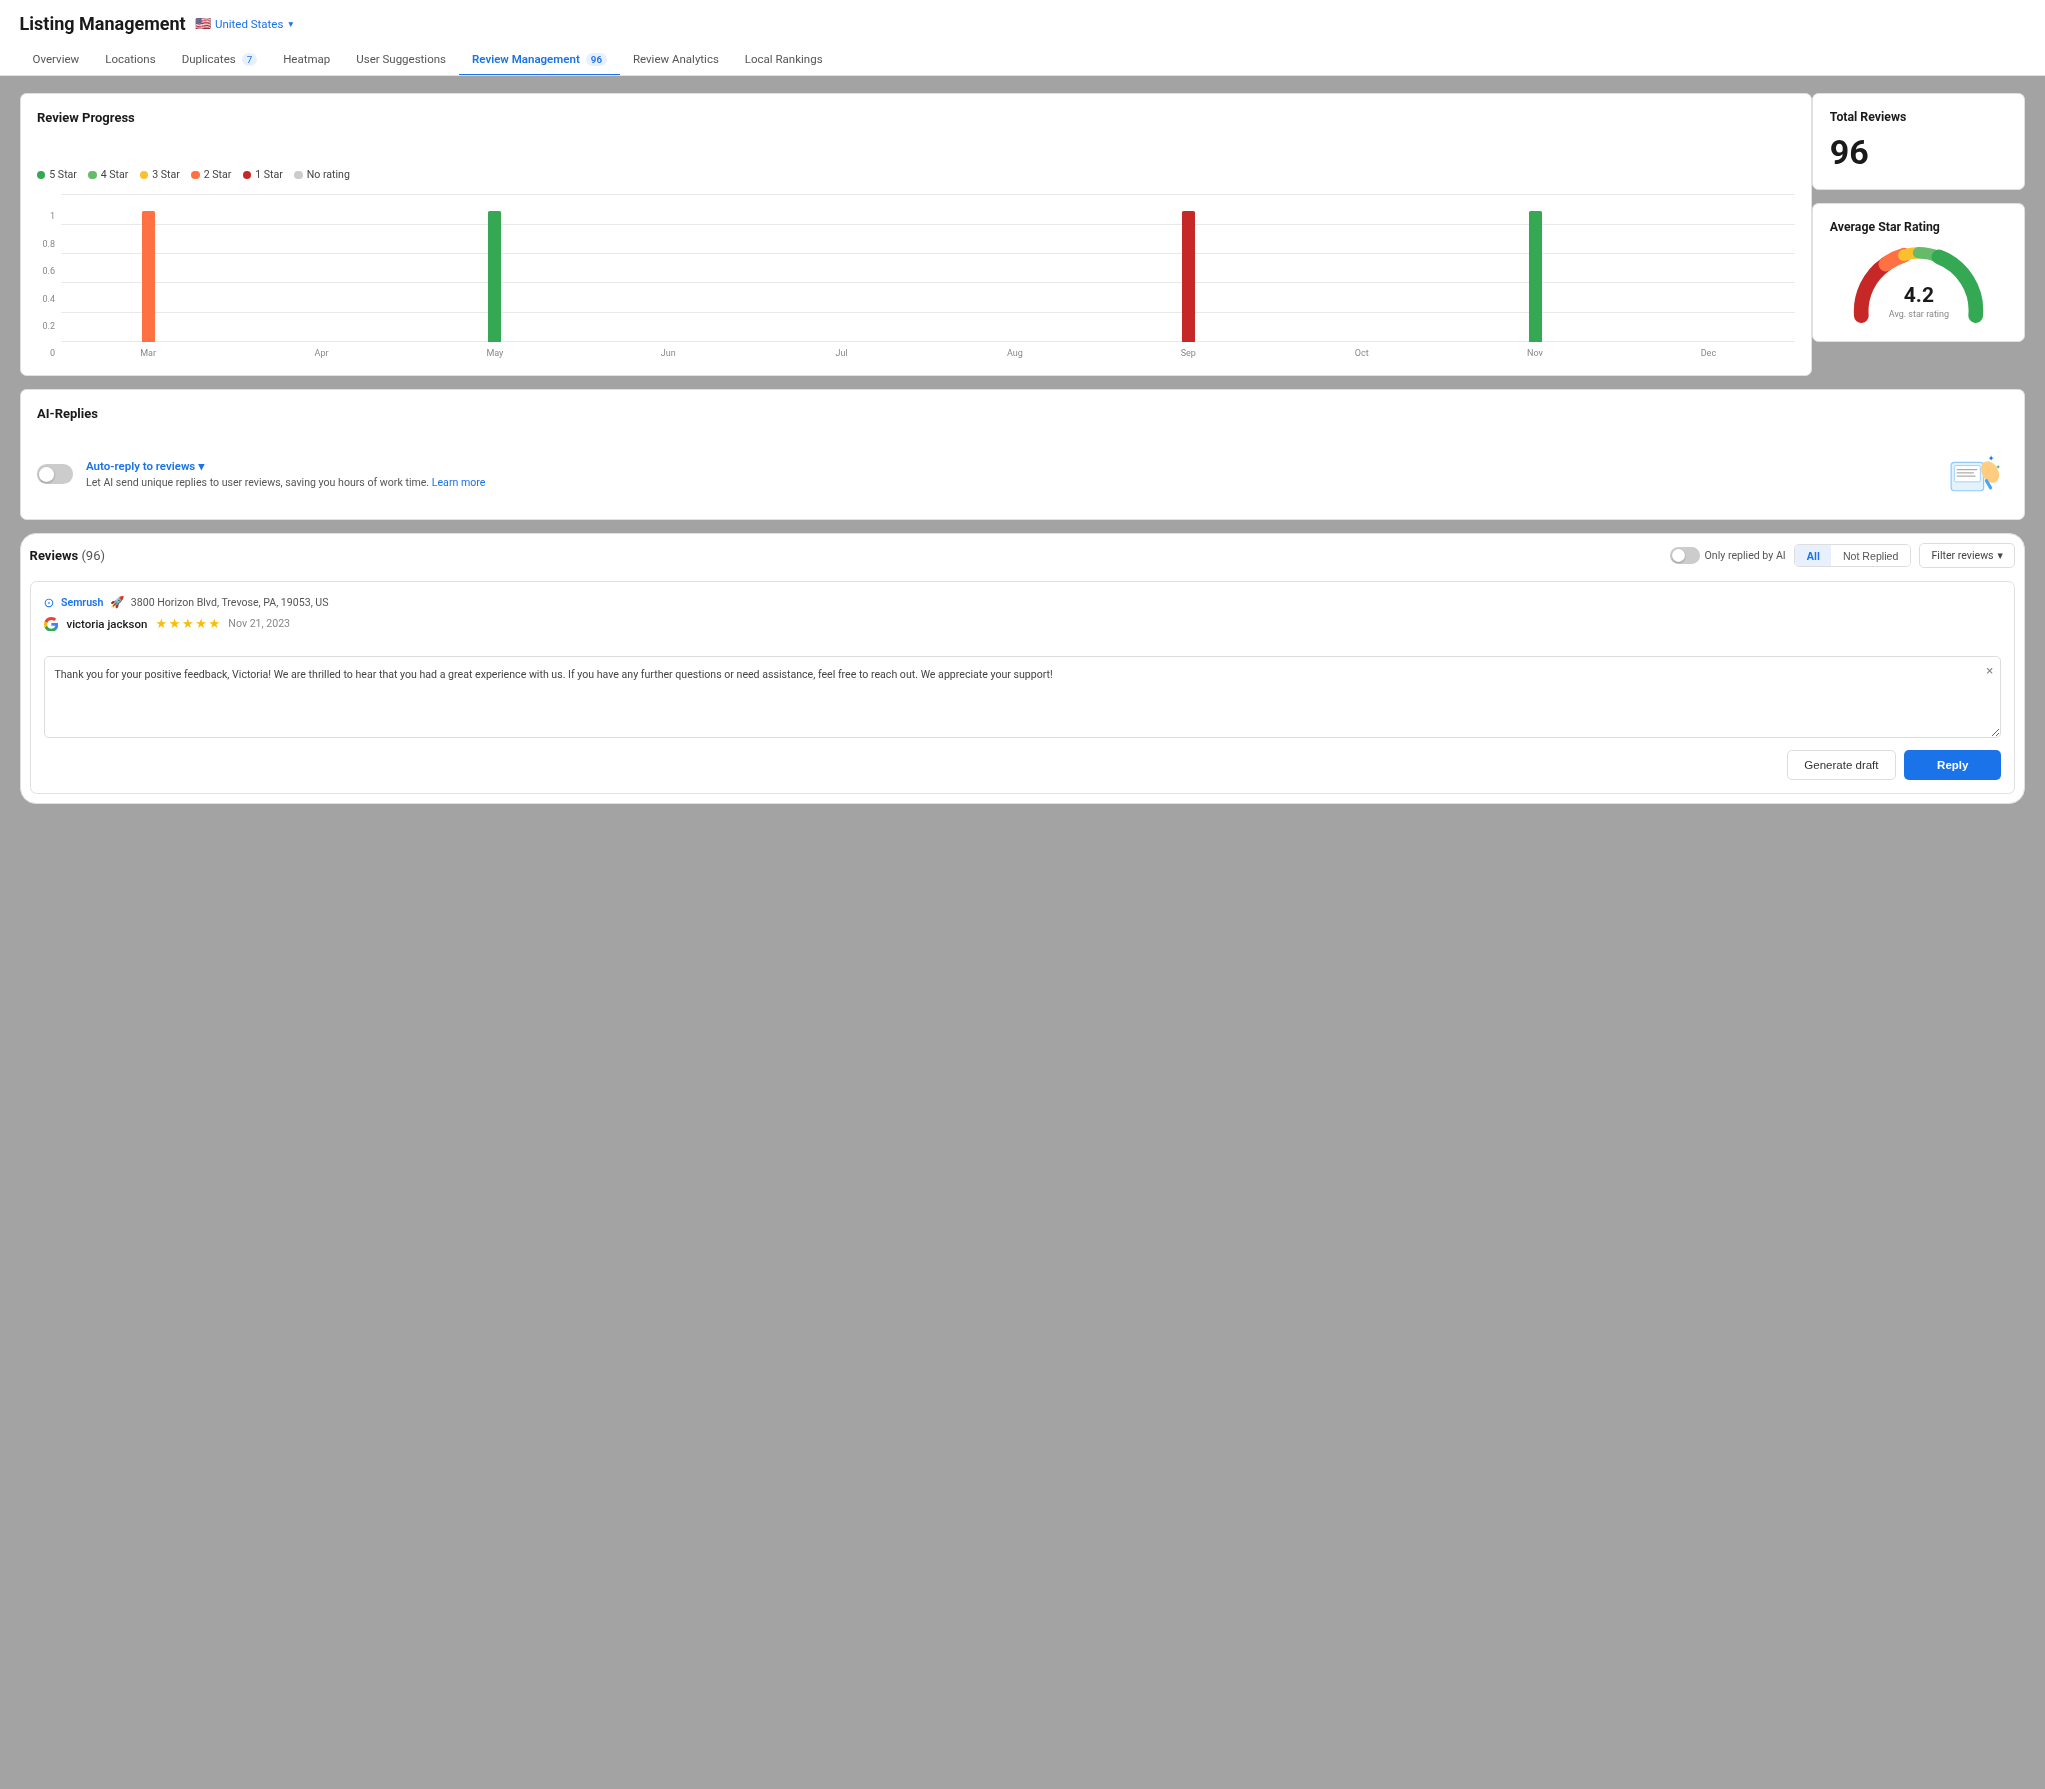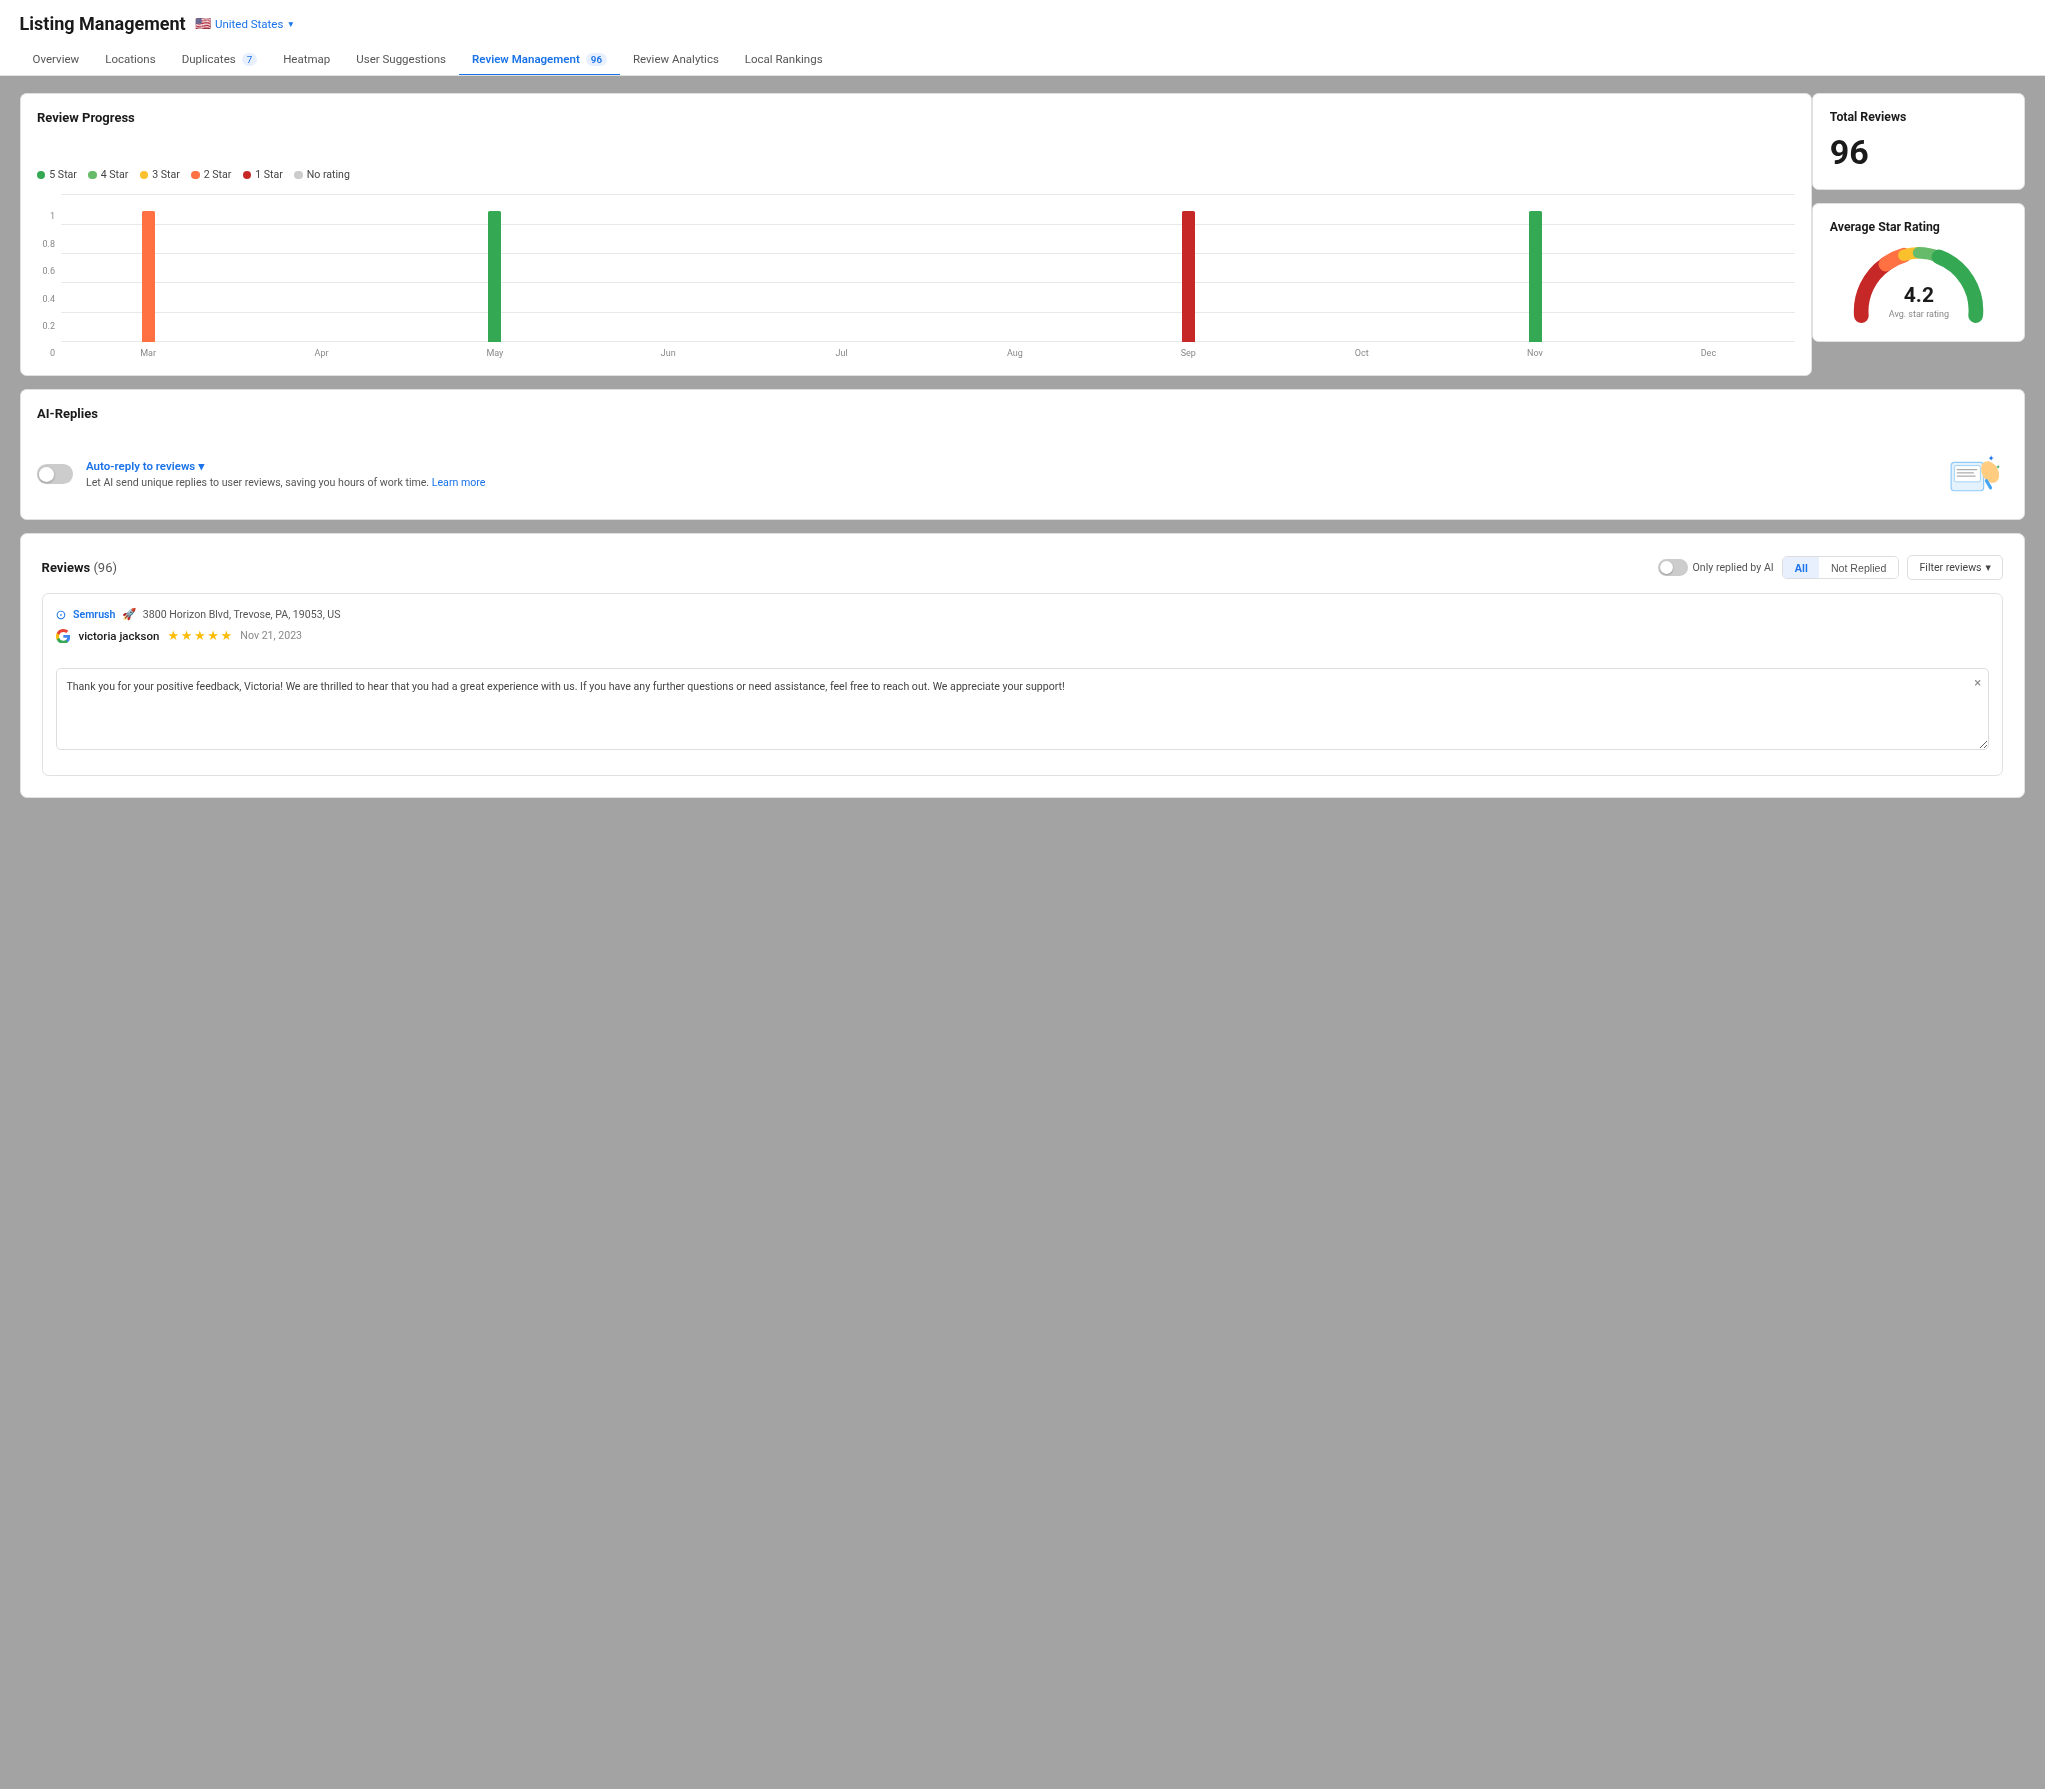--- a/index.html
+++ b/index.html
@@ -319,23 +319,23 @@
     }
     .ai-illustration {
       width: 65px;
       height: 57px;
       flex-shrink: 0;
     }
 
     
     .reviews-card {
       background: #fff;
-      border-radius: 7px;
+      border-radius: 16px;
       border: 0.8px solid #e0e0e0;
-      padding: 21px;
+      padding: 9px;
     }
     .reviews-header {
       display: flex;
       align-items: center;
       justify-content: space-between;
       margin-bottom: 13px;
     }
     .reviews-title {
       font-size: 13px;
       font-weight: 700;
@@ -765,18 +765,22 @@
             <span class="star">★</span>
           </div>
           <span class="review-date">Nov 21, 2023</span>
         </div>
 
         <div class="reply-box">
           <div class="reply-textarea-container">
             <textarea class="reply-textarea" style="">Thank you for your positive feedback, Victoria! We are thrilled to hear that you had a great experience with us. If you have any further questions or need assistance, feel free to reach out. We appreciate your support!</textarea>
             <span class="close-textarea">×</span>
           </div>
+          <div class="reply-actions">
+            <button class="btn-generate">Generate draft</button>
+            <button class="btn-reply">Reply</button>
+          </div>
         </div>
       </div>
     </div>
   </div>
 </div>
 
 
 </body></html>

